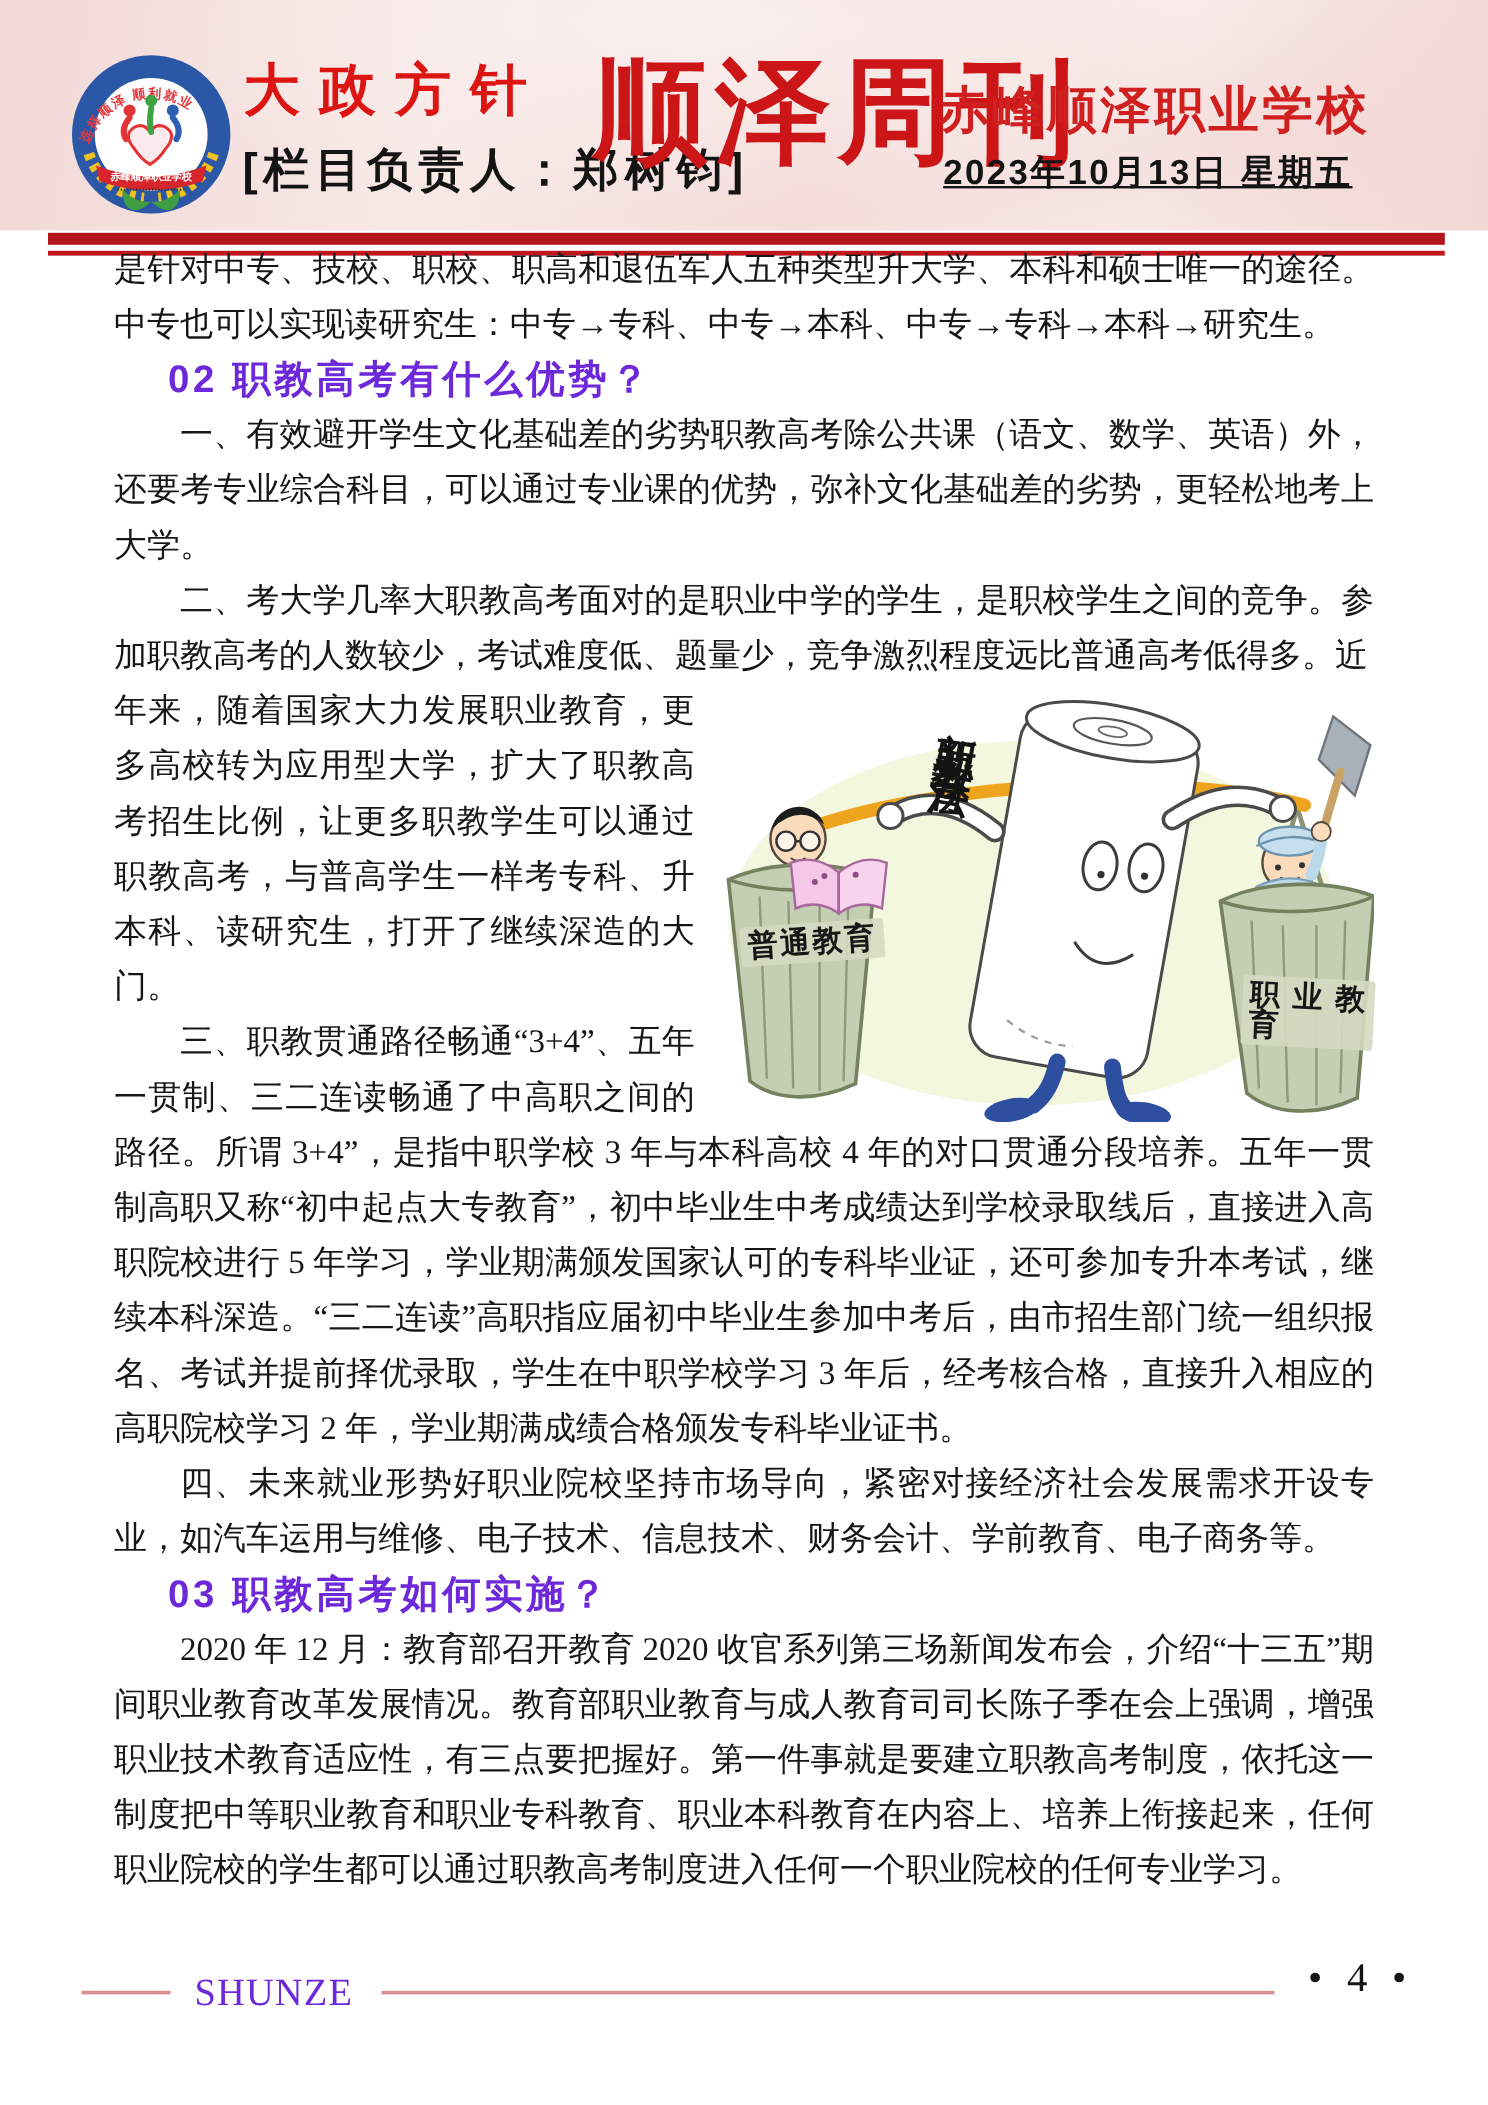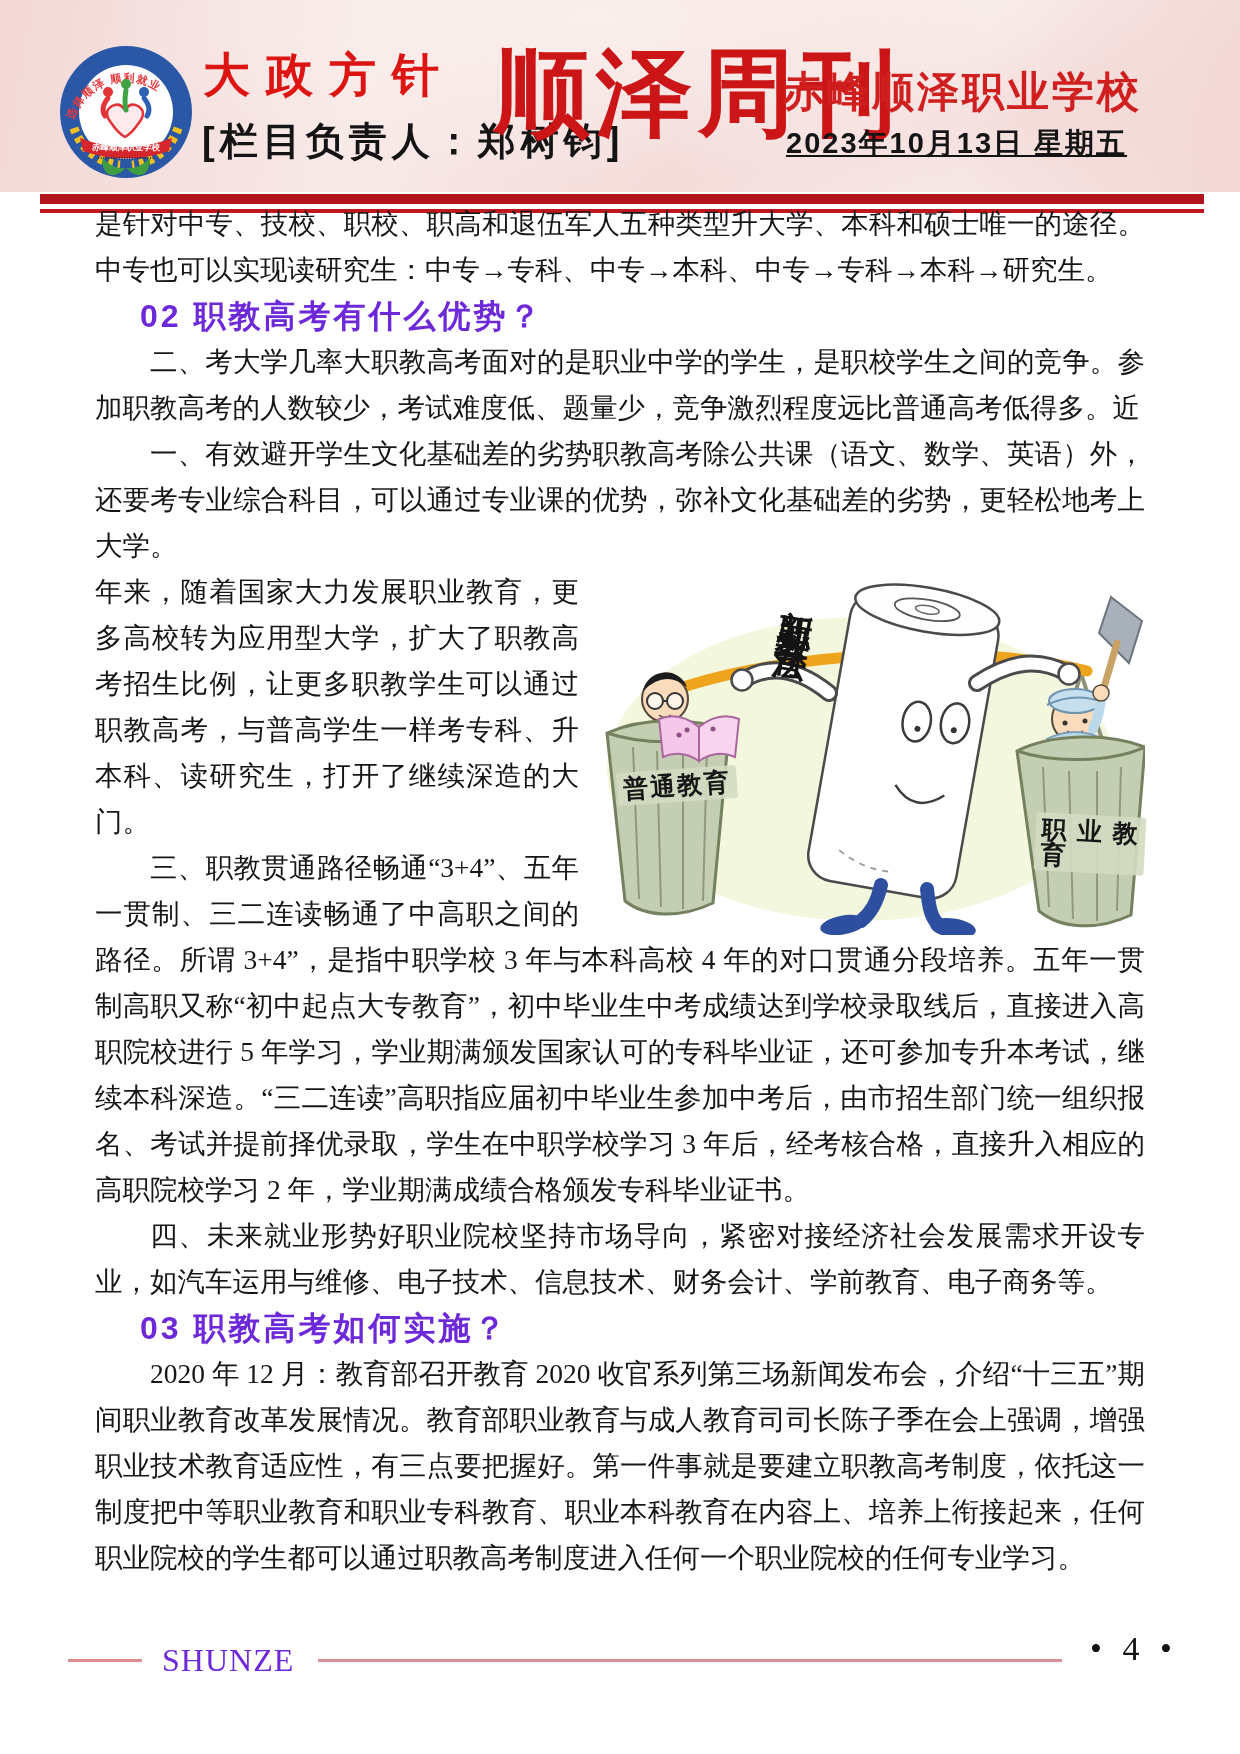--- a/index.html
+++ b/index.html
@@ -101,22 +101,22 @@
 
   <div class="rule-thick"></div>
   <div class="rule-thin"></div>
 
   <div class="article">
 
     <p>是针对中专、技校、职校、职高和退伍军人五种类型升大学、本科和硕士唯一的途径。中专也可以实现读研究生：中专→专科、中专→本科、中专→专科→本科→研究生。</p>
 
     <h2 class="section-heading">02 职教高考有什么优势？</h2>
 
+    <p class="indent">一、有效避开学生文化基础差的劣势职教高考除公共课（语文、数学、英语）外，还要考专业综合科目，可以通过专业课的优势，弥补文化基础差的劣势，更轻松地考上大学。</p>
     <p class="indent">二、考大学几率大职教高考面对的是职业中学的学生，是职校学生之间的竞争。参加职教高考的人数较少，考试难度低、题量少，竞争激烈程度远比普通高考低得多。近</p>
-    <p class="indent">一、有效避开学生文化基础差的劣势职教高考除公共课（语文、数学、英语）外，还要考专业综合科目，可以通过专业课的优势，弥补文化基础差的劣势，更轻松地考上大学。</p>
 
     <div class="figure">
       <svg width="556" height="362" viewBox="0 0 556 362">
         <ellipse cx="272" cy="196" rx="254" ry="152" fill="#f3f7de"></ellipse>
 
         <g stroke="#8e9277" stroke-width="4">
           <line x1="80" y1="120" x2="52" y2="228"></line>
           <line x1="80" y1="120" x2="112" y2="224"></line>
           <line x1="492" y1="100" x2="458" y2="218"></line>
           <line x1="492" y1="100" x2="528" y2="214"></line>

